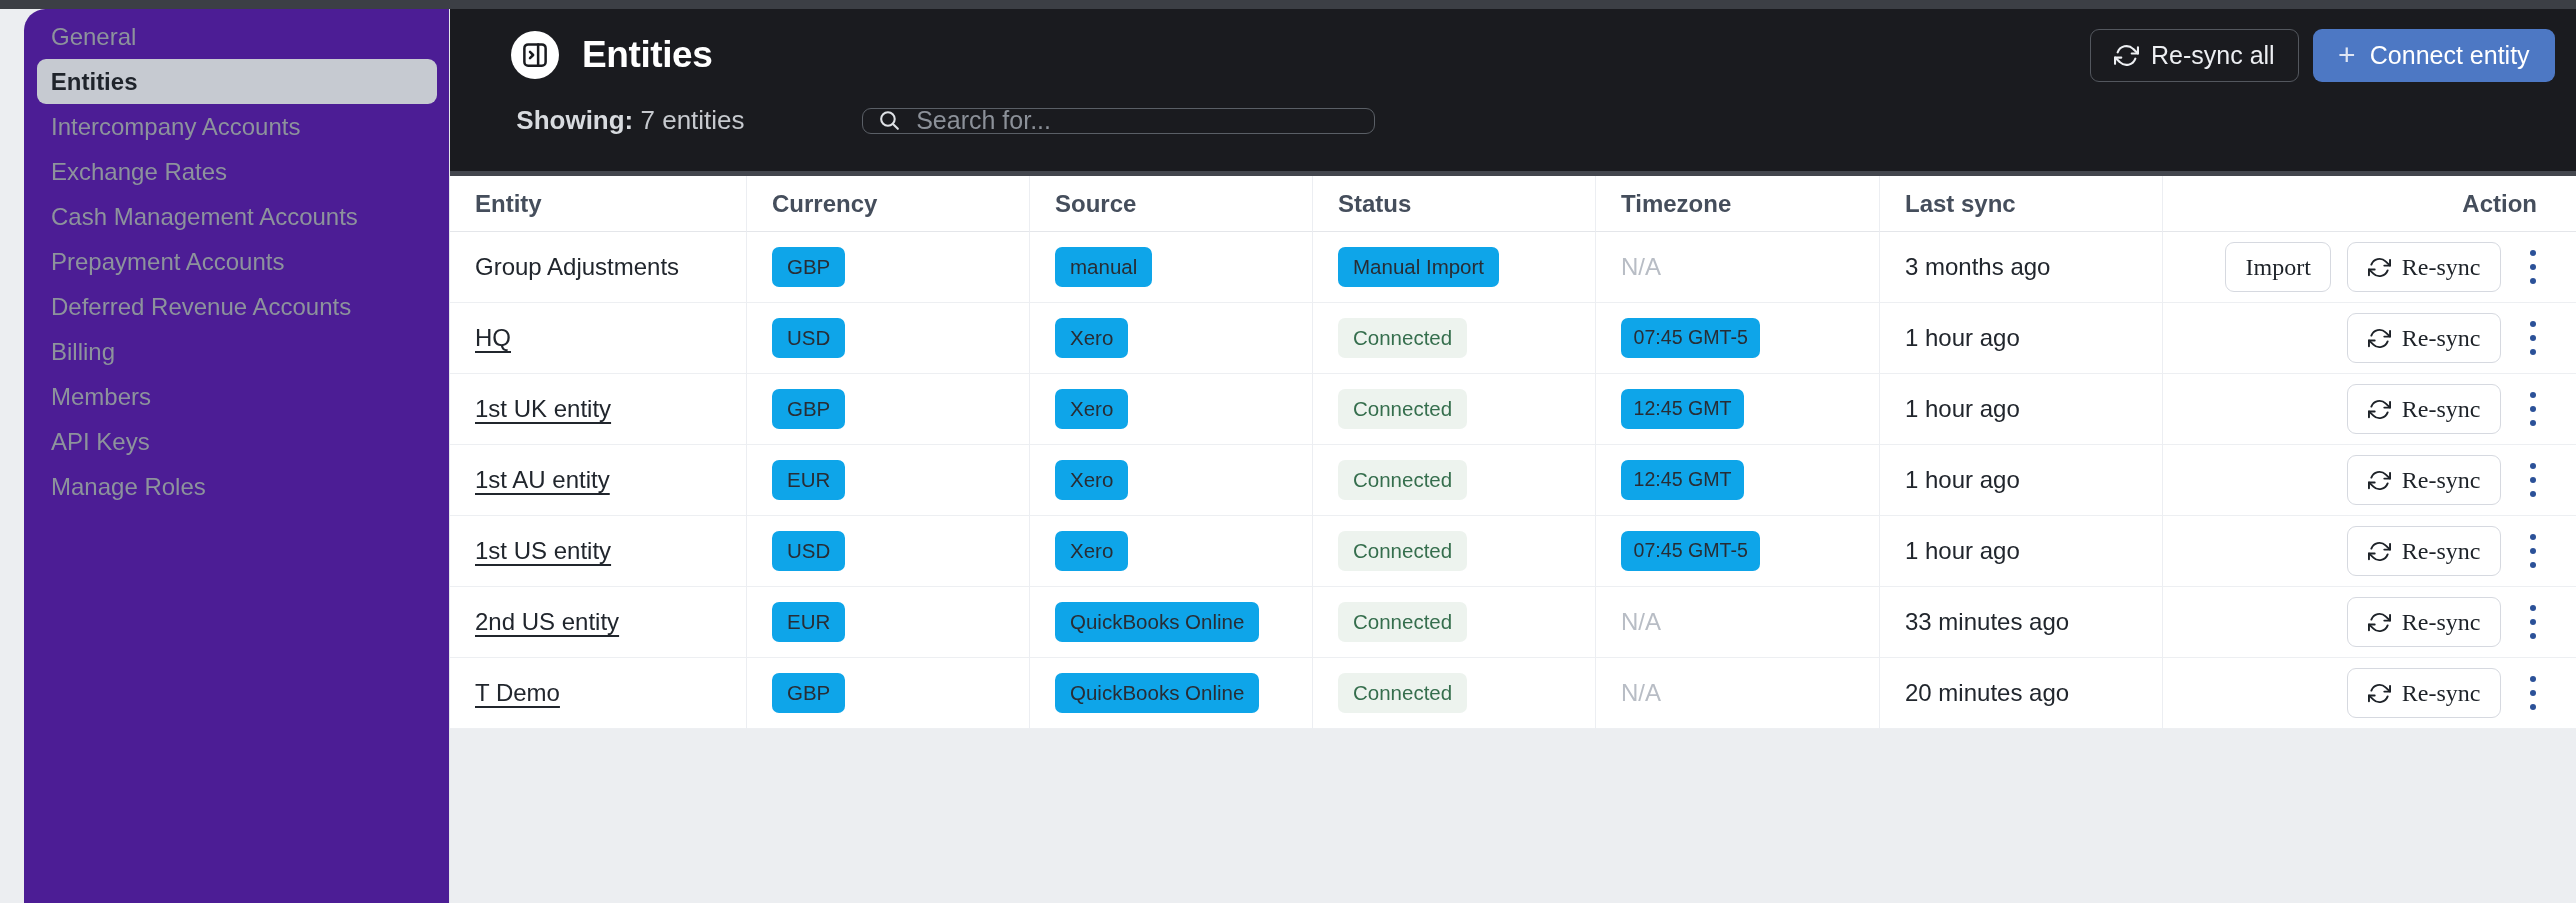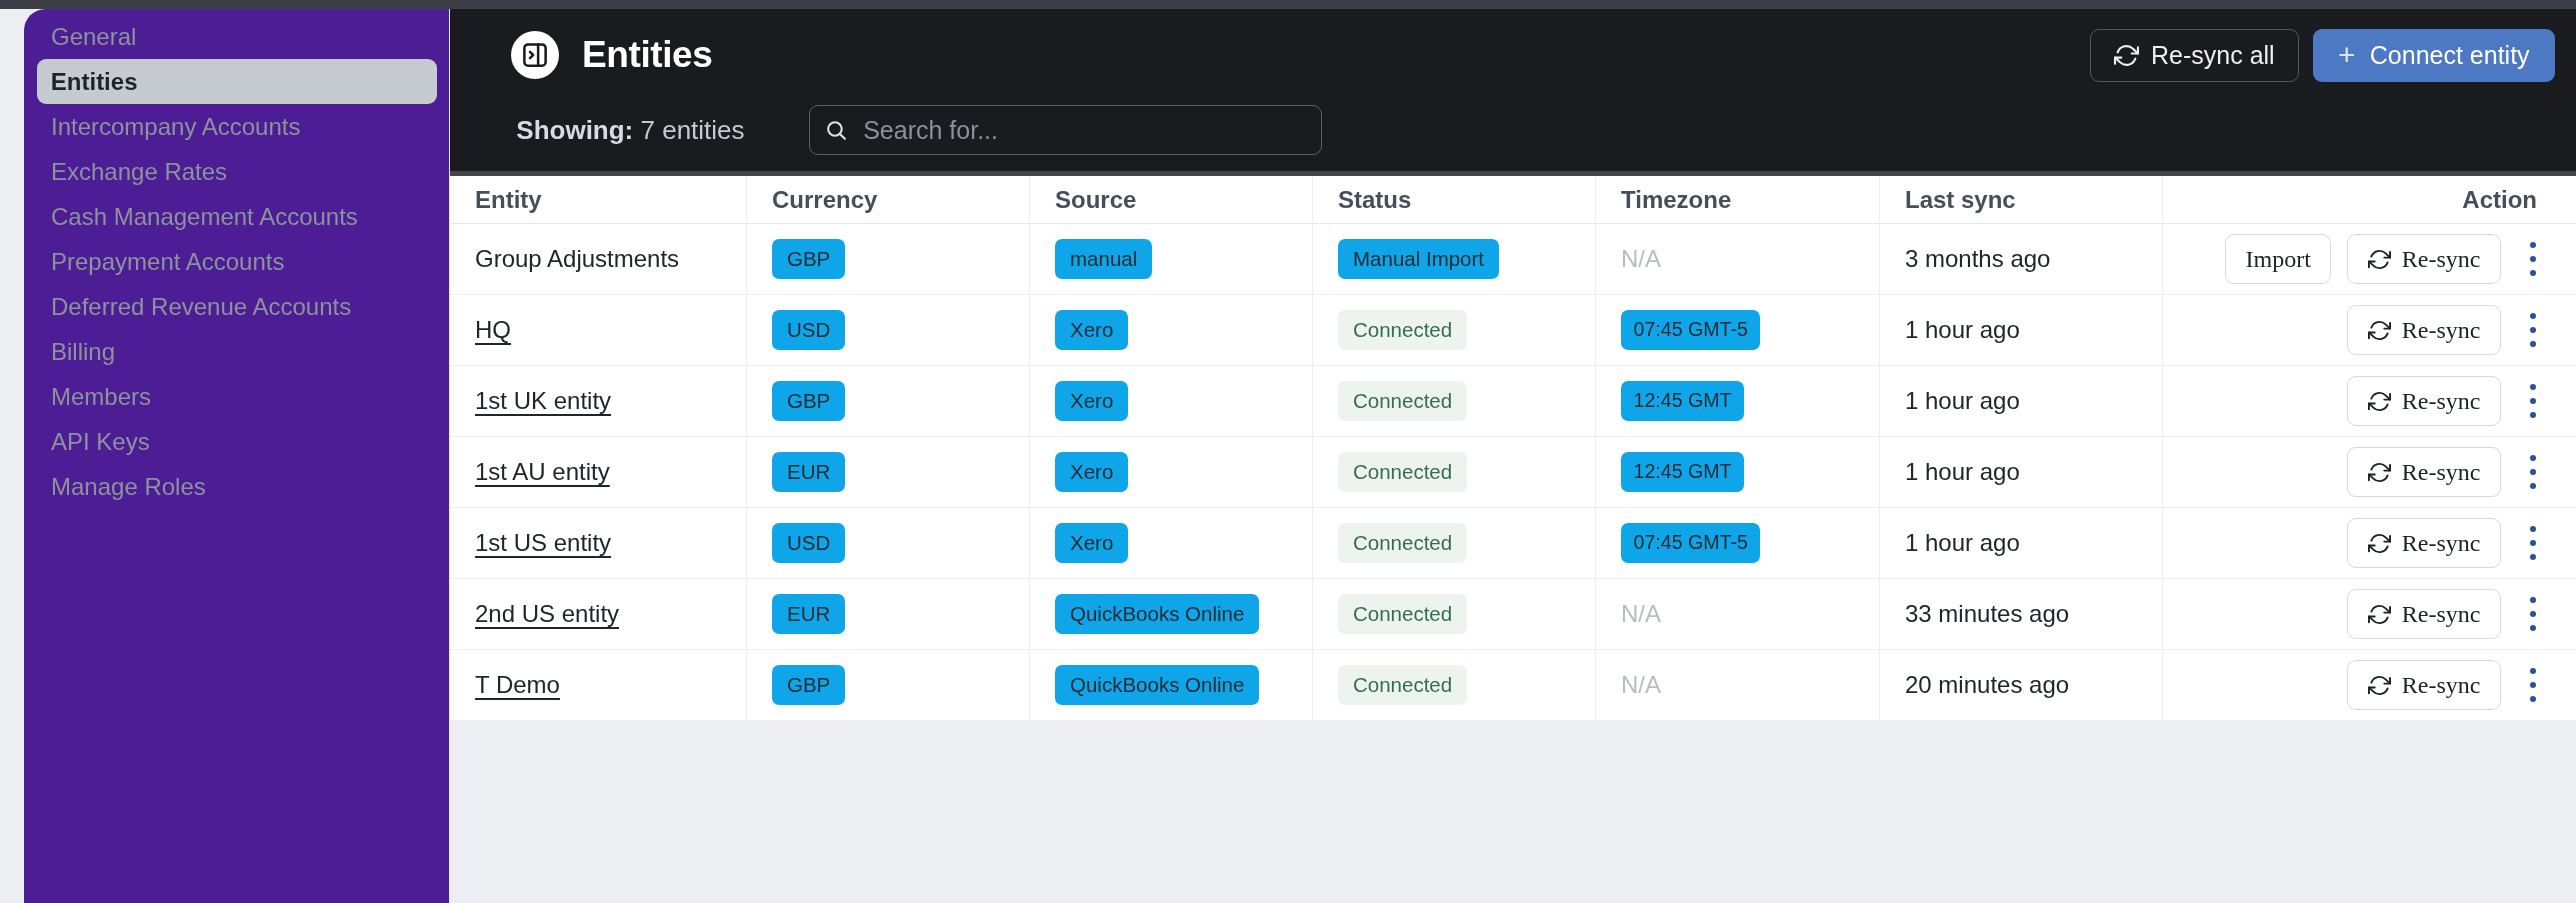--- a/index.html
+++ b/index.html
@@ -62,21 +62,21 @@
     background:#4d78c4; border:none; border-radius:9px;
     color:#ffffff; font-size:25px; cursor:pointer;
     font-family:inherit;
   }
   .plus-glyph { font-size:30px; font-weight:normal; line-height:1; color:#dfe6f4; }
 
   .hero-row2 { display:flex; align-items:center; margin-top:23px; padding-left:5.3px; }
   .showing { font-size:26px; color:#c6c9ce; white-space:nowrap; }
   .showing b { color:#d8dbdf; font-weight:bold; }
   .search-box {
-    margin-left:64px; width:513px; height:50px;
+    margin-left:117px; width:513px; height:26px;
     border:1.8px solid #5a5f66; border-radius:9px;
     display:flex; align-items:center; padding:0 14.3px; gap:14.3px;
     background:transparent;
   }
   .search-box input {
     flex:1; background:transparent; border:none; outline:none;
     font-size:25px; color:#e8eaed; font-family:inherit;
   }
   .search-box input::placeholder { color:#8c9199; }
 
@@ -85,21 +85,21 @@
   .tr {
     display:grid;
     grid-template-columns:297px 283px 283px 283px 284px 283px 1fr;
   }
   .th, .td {
     display:flex; align-items:center;
     padding-left:25px; border-right:0.9px solid #eceef2;
     min-width:0;
   }
   .th:last-child, .td:last-child { border-right:none; }
-  .tr.head .th { height:48px; font-size:24px; font-weight:bold; color:#454e5c; border-bottom:0.9px solid #e4e6ea; }
+  .tr.head .th { height:56px; font-size:24px; font-weight:bold; color:#454e5c; border-bottom:0.9px solid #e4e6ea; }
   .tr.row .td { height:71px; font-size:24px; color:#21262d; border-bottom:0.9px solid #edeff2; }
   .th.action-h { justify-content:flex-end; padding-right:39px; }
 
   .entity-link { color:#21262d; text-decoration:underline; text-underline-offset:4.5px; cursor:pointer; }
   .entity-plain { color:#21262d; }
 
   .badge {
     display:inline-block; background:#0ea5e9; color:#282d35;
     border-radius:7.1px; padding:9.8px 15px; font-size:20.5px; line-height:1;
     white-space:nowrap;

